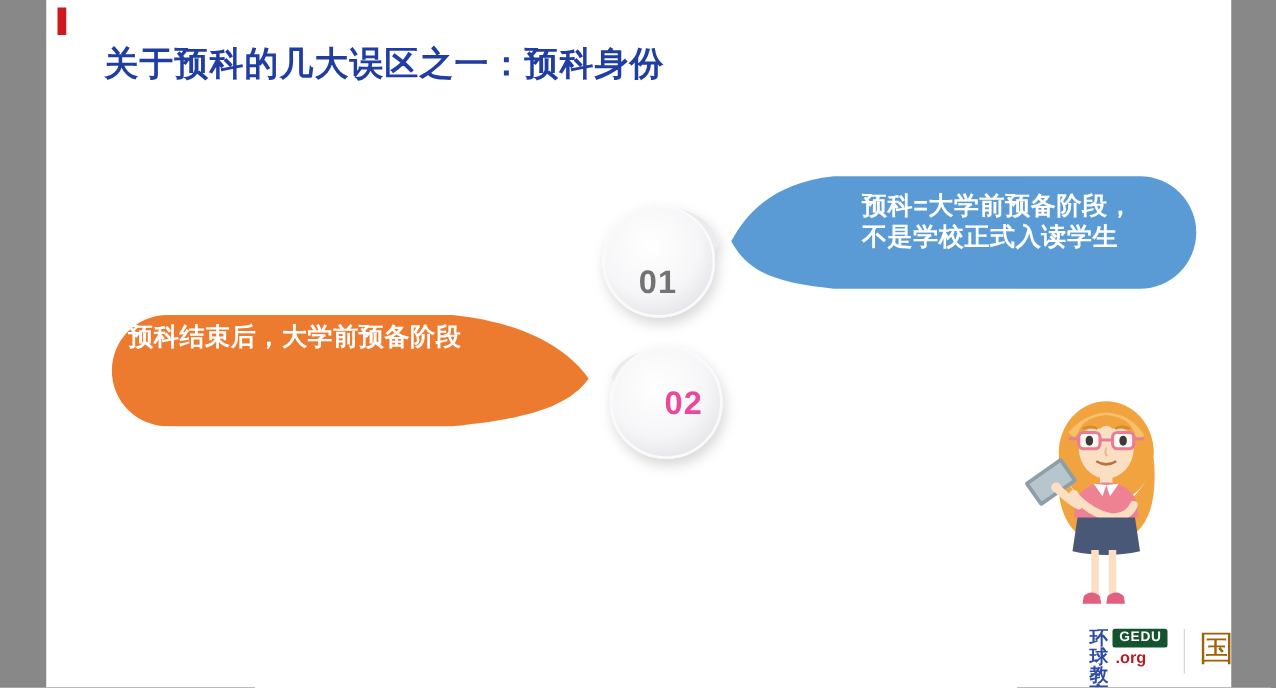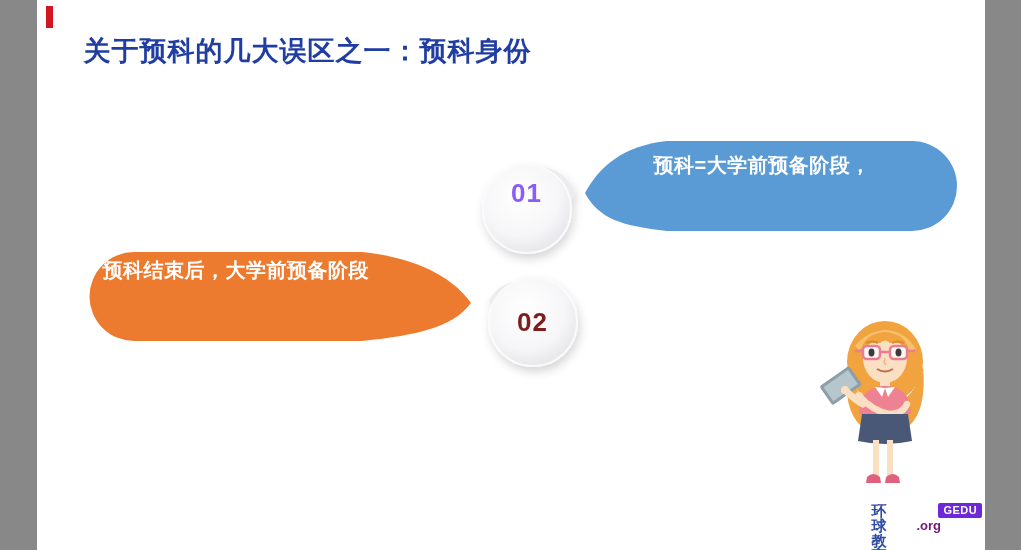--- a/index.html
+++ b/index.html
@@ -12,44 +12,44 @@
   .title{
     position:absolute; left:47px; top:33px; margin:0;
     font-size:27px; font-weight:bold; color:#203DA2; letter-spacing:1px;
     white-space:nowrap;
   }
   .shapes{position:absolute; left:0; top:0; width:1021px; height:550px;}
   .bubble-text{
     position:absolute; color:#FFFFFF; font-weight:bold; font-size:20px;
     line-height:25px; letter-spacing:0.5px; white-space:nowrap;
   }
-  .bubble-text.b1{left:617px; top:153px;}
+  .bubble-text.b1{left:653px; top:153px;}
   .bubble-text.b2{left:66px; top:257px; line-height:26px;}
   .num{
     position:absolute; width:60px; text-align:center;
     font-size:26px; font-weight:bold; letter-spacing:1px;
   }
-  .num.n1{left:460px; top:178px; color:#8b5cf6;}
-  .num.n2{left:466px; top:307px; color:#7f1d1d;}
+  .num.n1{left:460px; top:210px; color:#737373;}
+  .num.n2{left:466px; top:307px; color:#ec4899;text-align:right;}
   .girl{position:absolute; left:774px; top:316px; width:132px; height:186px;}
   .logo{
     position:absolute; left:835px; top:503px;
     display:flex; align-items:flex-start;
   }
   .logo .brand{
     display:flex; flex-direction:column;
     font-size:15px; line-height:15px; font-weight:bold; color:#2E4CA3;
     letter-spacing:1px;
   }
   .logo .gedu{display:flex; flex-direction:column; margin-left:2px; align-items:flex-start;}
   .logo .badge{
-    background:#6d28d9; color:#FFFFFF; font-size:11px; font-weight:bold;
-    padding:2px 5px; border-radius:2px; letter-spacing:0.5px; line-height:11px;margin-left:48px;
+    background:#14532d; color:#FFFFFF; font-size:11px; font-weight:bold;
+    padding:2px 5px; border-radius:2px; letter-spacing:0.5px; line-height:11px;
   }
-  .logo .suffix{color:#701a75; font-weight:bold; font-size:13px; line-height:14px; padding-left:2px; margin-top:1px;margin-left:24px;}
+  .logo .suffix{color:#b91c1c; font-weight:bold; font-size:13px; line-height:14px; padding-left:2px; margin-top:1px;}
   .logo .divider{width:2px; height:36px; background:#D3D7DE; margin:0 11px 0 13px;}
   .logo .dept{
     font-size:28px; font-weight:normal; color:#a16207; letter-spacing:3px;
     line-height:32px; margin-top:0px; white-space:nowrap;
   }
 </style>
 </head>
 <body>
 
 <div class="slide">
@@ -86,20 +86,21 @@
     </g>
 
     <g filter="url(#soft)">
       <path d="M 488,279 C 466,282 456,291 452,302 C 458,314 472,320 486,323 Z" fill="#ECECEF"></path>
       <circle cx="496" cy="322" r="44" fill="url(#gcirc)" stroke="#FAFAFB" stroke-width="2"></circle>
     </g>
   </svg>
 
   <div class="bubble-text b1">
     <div>预科=大学前预备阶段，</div>
+    <div>不是学校正式入读学生</div>
   </div>
   <div class="num n1">01</div>
 
   <div class="bubble-text b2">
     <div>预科结束后，大学前预备阶段</div>
   </div>
   <div class="num n2">02</div>
 
   <svg class="girl" viewBox="0 0 132 186" aria-hidden="true">
 

